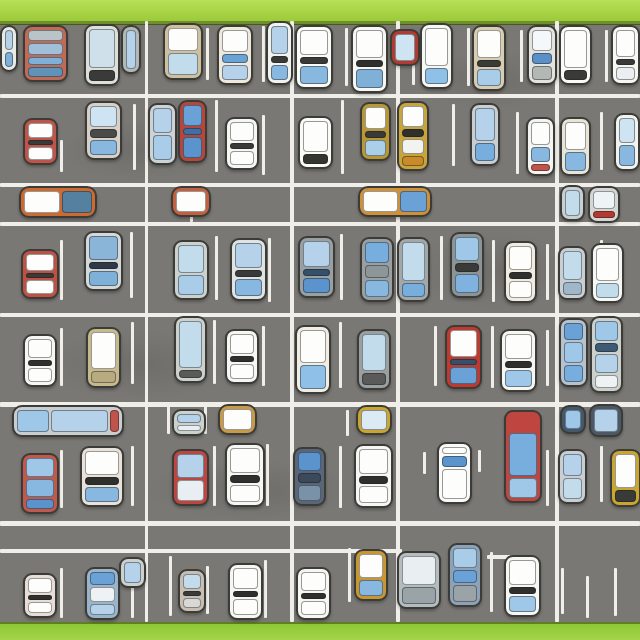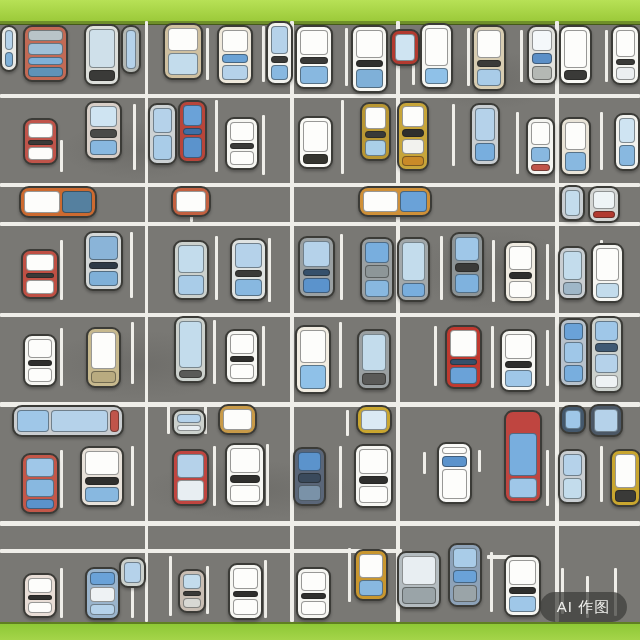--- a/index.html
+++ b/index.html
@@ -450,16 +450,13 @@
     <div class="car" style="left: 448px; top: 543px; width: 34px; height: 64px; background: rgb(141, 162, 184);">
       <div class="pane" style="flex-grow: 2.4; background: rgb(169, 204, 232);"></div>
       <div class="pane" style="flex-grow: 1.4; background: rgb(106, 162, 216);"></div>
       <div class="pane" style="flex-grow: 2; background: rgb(154, 164, 168);"></div>
     </div>
     <div class="car" style="left: 504px; top: 555px; width: 37px; height: 62px; background: rgb(246, 246, 242);">
       <div class="pane" style="flex-grow: 3.4; background: rgb(253, 253, 251);"></div>
       <div class="pane" style="flex-grow: 0.7; background: rgb(47, 47, 45);"></div>
       <div class="pane" style="flex-grow: 2; background: rgb(159, 199, 232);"></div>
     </div>
-    <div class="watermark" title="AI 作图" style="left: 540px; top: 592px; width: 87px; height: 30px;">
-    <span>AI 作图</span>
-  </div>
 </div>
 
 </body></html>

